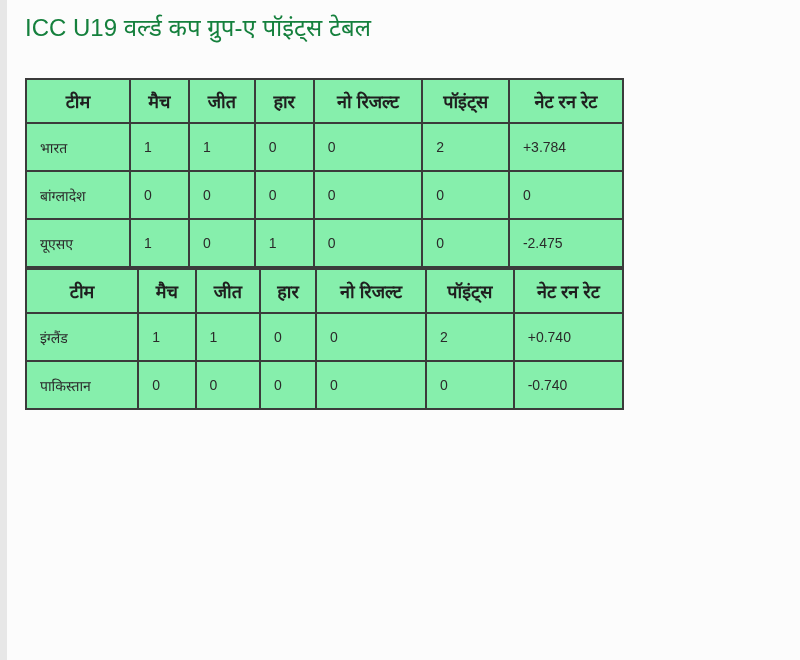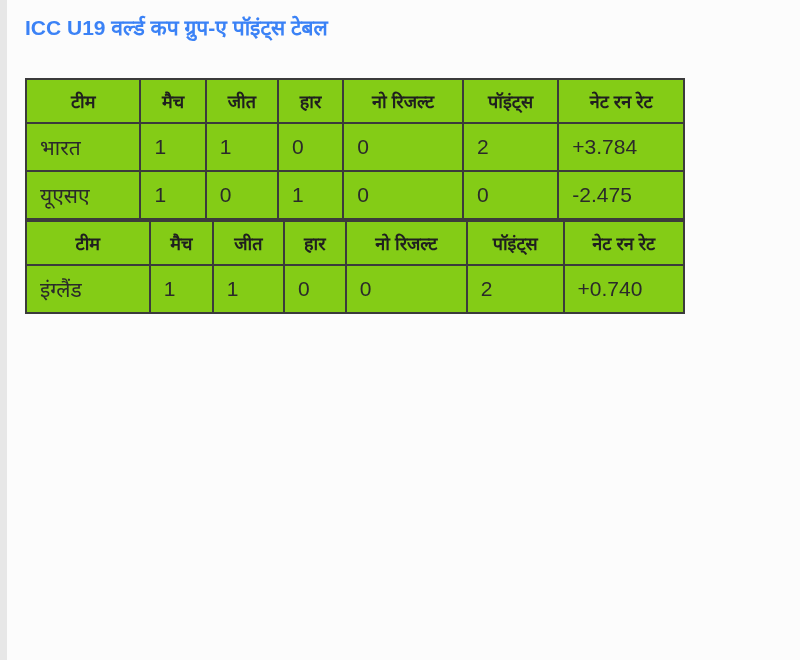--- a/index.html
+++ b/index.html
@@ -18,54 +18,54 @@
     width: 7px; height: 660px;
     background: #e7e7e7;
   }
   .content {
     position: relative;
     margin-left: 25px;
     margin-right: 18px;
     padding-top: 10px;
   }
   h2.page-title {
-    font-size: 21px;
+    font-size: 24px;
     line-height: 28px;
-    font-weight: 700;
-    color: #3b82f6;
+    font-weight: 400;
+    color: #15803d;
     margin: 0;
   }
   h2.title-a { margin: 4px 0 36px 0; }
   h2.title-b { margin: 22px 0 18px 0; }
   table.points-table {
-    width: 660px;
+    width: 599px;
     table-layout: fixed;
     border-collapse: collapse;
-    background: #84cc16;
+    background: #86efac;
   }
   table.points-table th,
   table.points-table td {
     border: 2px solid #3b3b3b;
     overflow: hidden;
     white-space: nowrap;
   }
   table.points-table th {
     height: 42px;
     text-align: center;
     vertical-align: middle;
     font-size: 18px;
     font-weight: 700;
     color: #1f1f1f;
     padding: 0 2px;
   }
   table.points-table td {
     height: 46px;
     text-align: left;
     vertical-align: middle;
-    font-size: 21px;
+    font-size: 14px;
     font-weight: 400;
     color: #2a2a2a;
     padding: 0 0 0 13px;
   }
 </style>
 </head>
 <body>
 
 <div class="left-strip"></div>
 
@@ -98,20 +98,29 @@
         <tr>
           <td>भारत</td>
           <td>1</td>
           <td>1</td>
           <td>0</td>
           <td>0</td>
           <td>2</td>
           <td>+3.784</td>
         </tr>
         <tr>
+          <td>बांग्लादेश</td>
+          <td>0</td>
+          <td>0</td>
+          <td>0</td>
+          <td>0</td>
+          <td>0</td>
+          <td>0</td>
+        </tr>
+        <tr>
           <td>यूएसए</td>
           <td>1</td>
           <td>0</td>
           <td>1</td>
           <td>0</td>
           <td>0</td>
           <td>-2.475</td>
         </tr>
       </tbody>
     </table>
@@ -141,16 +150,25 @@
       <tbody>
         <tr>
           <td>इंग्लैंड</td>
           <td>1</td>
           <td>1</td>
           <td>0</td>
           <td>0</td>
           <td>2</td>
           <td>+0.740</td>
         </tr>
+        <tr>
+          <td>पाकिस्तान</td>
+          <td>0</td>
+          <td>0</td>
+          <td>0</td>
+          <td>0</td>
+          <td>0</td>
+          <td>-0.740</td>
+        </tr>
       </tbody>
     </table>
 
 </div>
 
 </body></html>

